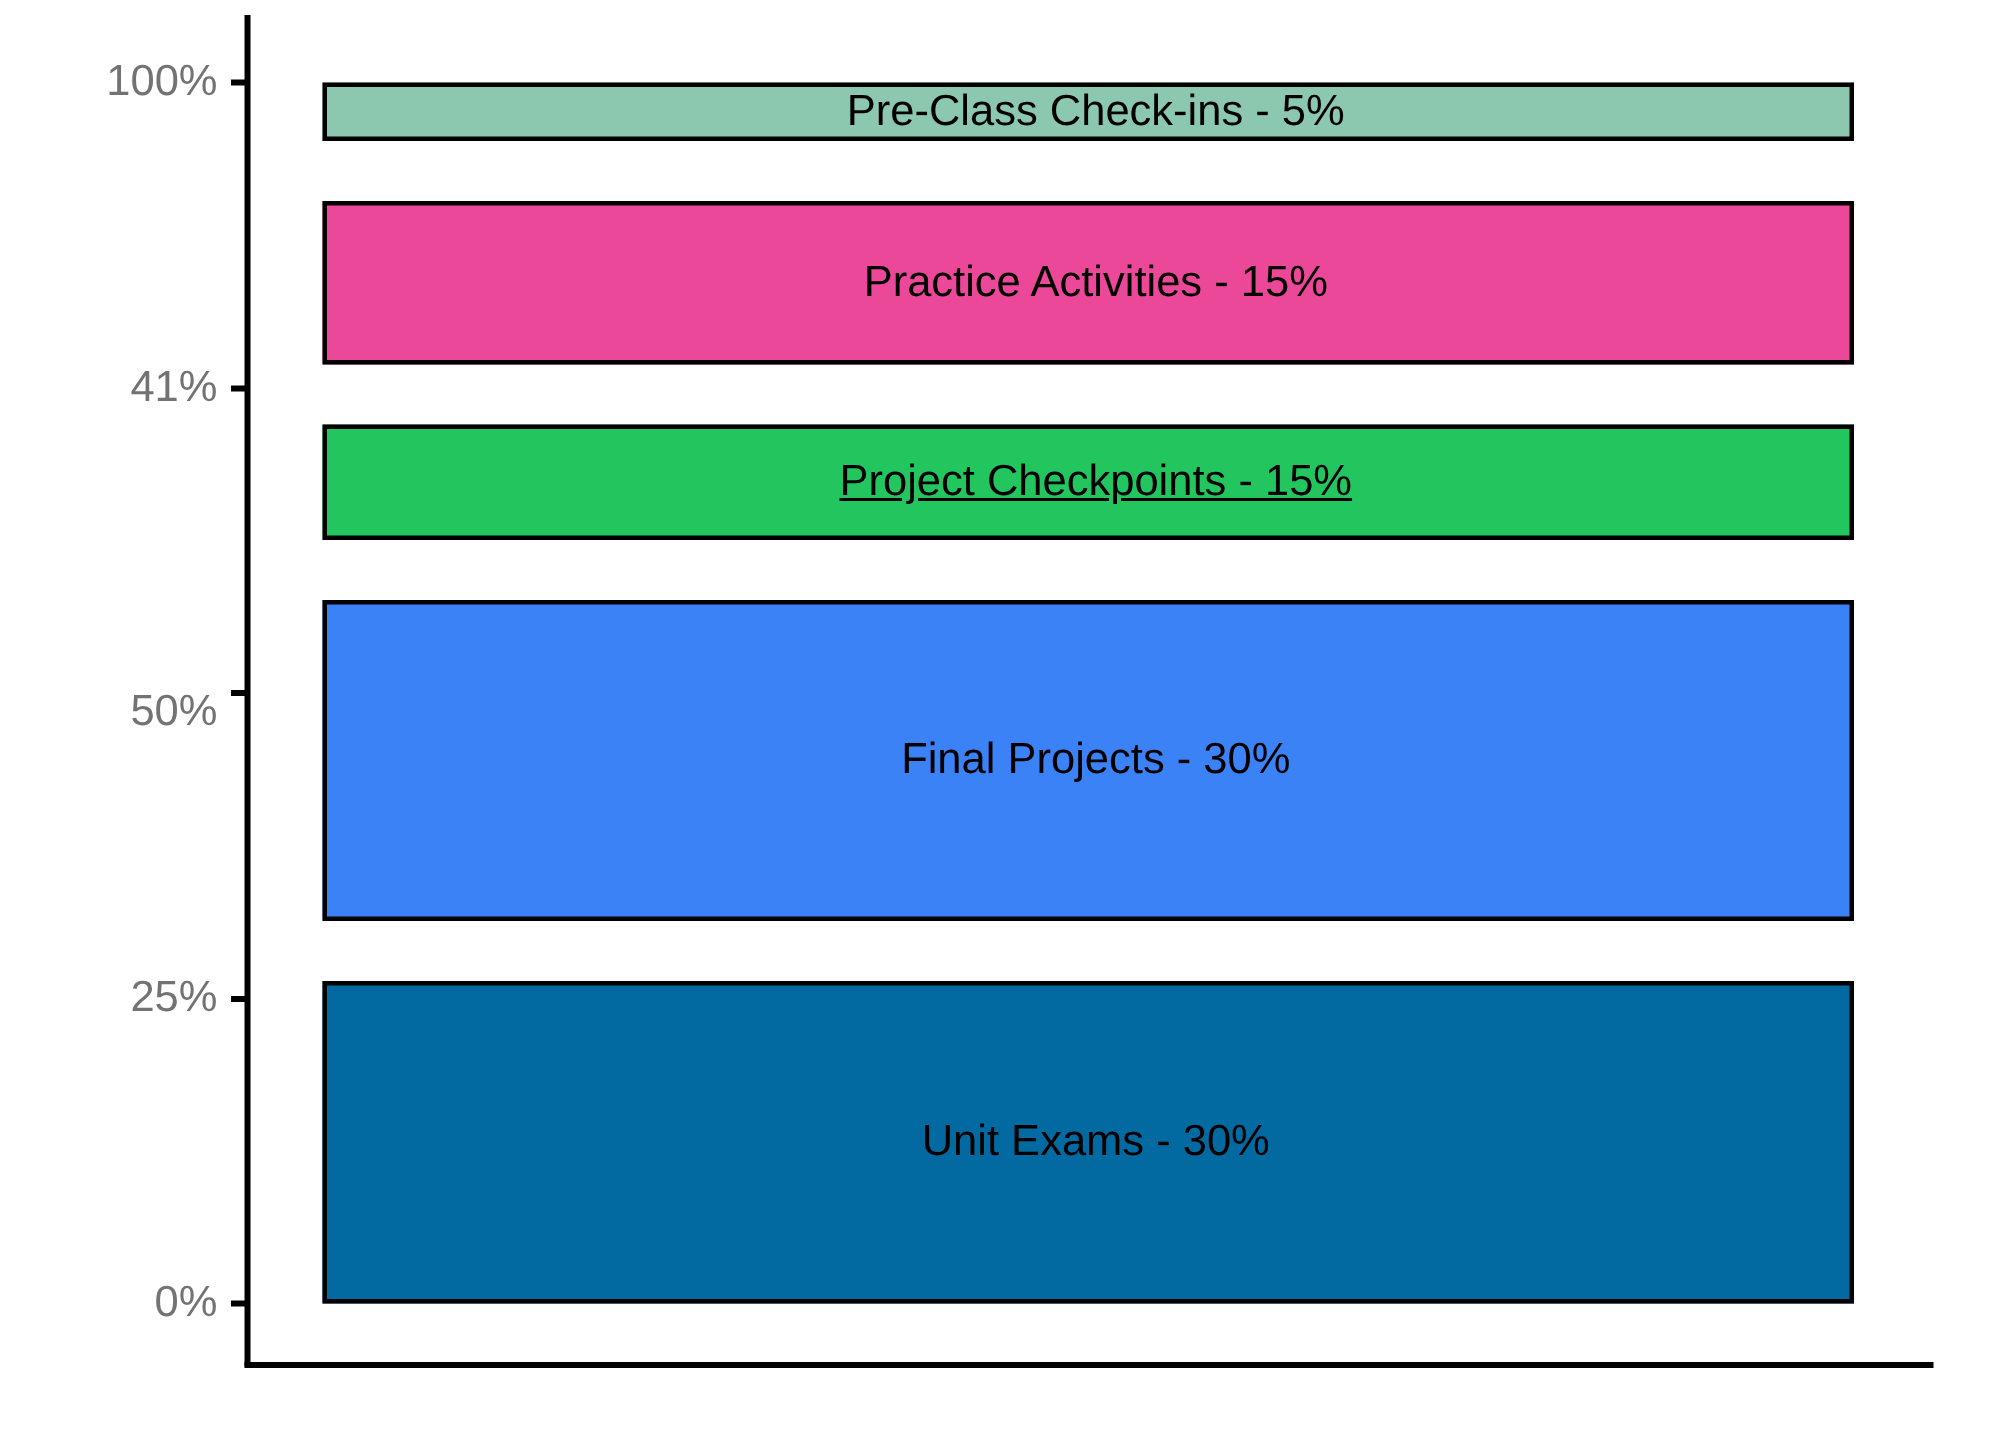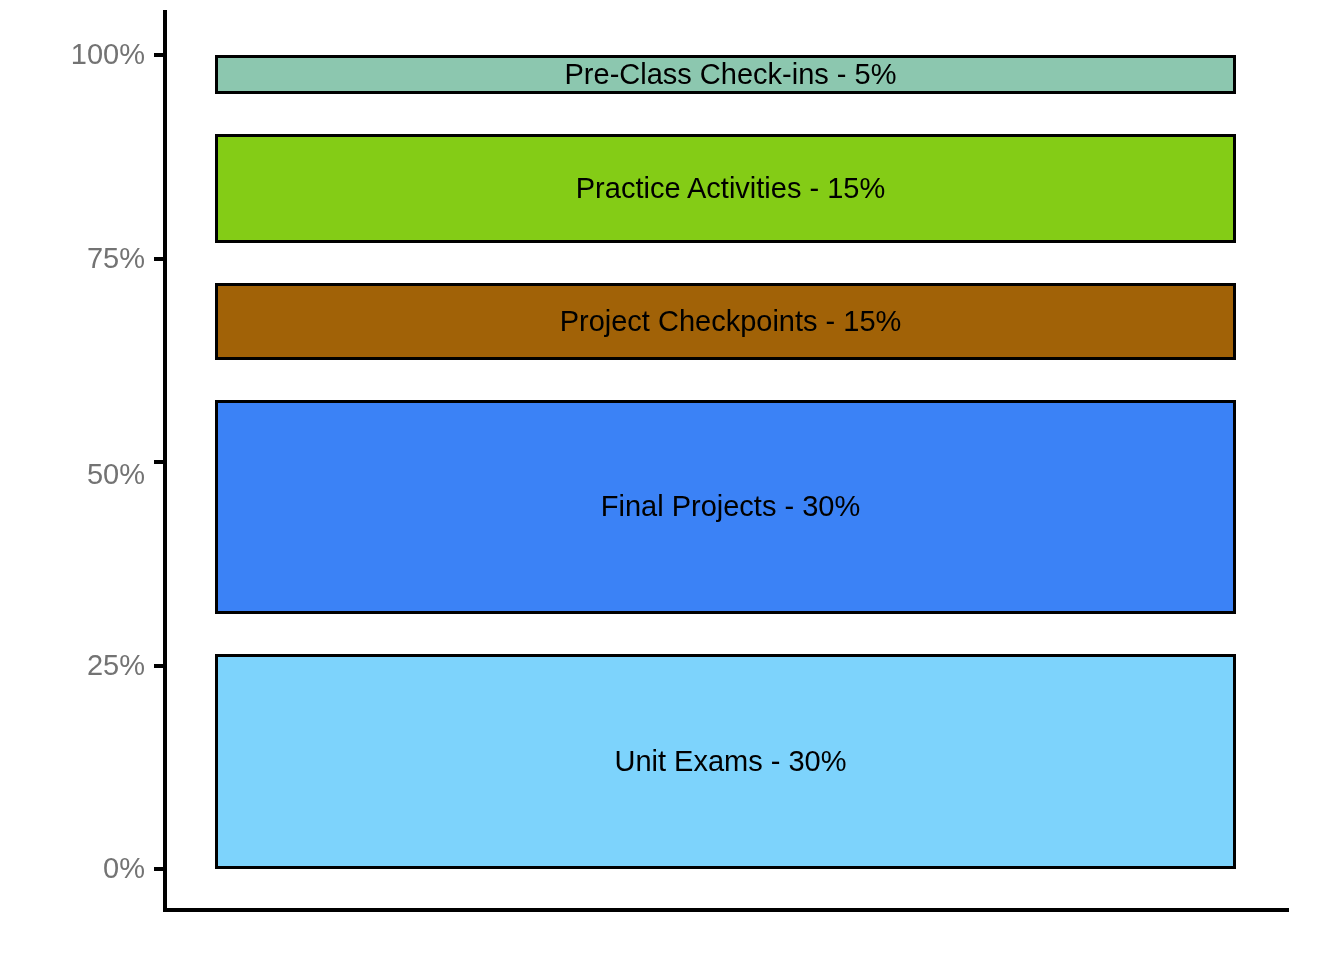--- a/index.html
+++ b/index.html
@@ -99,40 +99,40 @@
 <div id="figure">
 
   <div class="y-spine"></div>
 
   <div class="x-spine"></div>
 
   <div id="y-axis">
       <div class="tick-mark" style="top: 53px;"></div>
       <div class="tick-label" style="top: 40px;">100%</div>
       <div class="tick-mark" style="top: 256.5px;"></div>
-      <div class="tick-label" style="top: 243.5px;">75%</div>
+      <div class="tick-label" style="top: 243.5px;">41%</div>
       <div class="tick-mark" style="top: 460px;"></div>
       <div class="tick-label" style="top: 460px;">50%</div>
       <div class="tick-mark" style="top: 663.5px;"></div>
       <div class="tick-label" style="top: 650.5px;">25%</div>
       <div class="tick-mark" style="top: 867px;"></div>
       <div class="tick-label" style="top: 854px;">0%</div>
     </div>
 
   <div id="bar-stack">
       <div class="bar-segment" style="height: 43.7px; background: rgb(140, 199, 175);">
         <span class="segment-label">Pre-Class Check-ins - 5%</span>
       </div>
-      <div class="bar-segment" style="height: 125.1px; background: #84cc16;">
+      <div class="bar-segment" style="height: 125.1px; background: #ec4899;">
         <span class="segment-label">Practice Activities - 15%</span>
       </div>
-      <div class="bar-segment" style="height: 88px; background: #a16207;">
+      <div class="bar-segment" style="height: 88px; background: #22c55e; text-decoration: underline;">
         <span class="segment-label">Project Checkpoints - 15%</span>
       </div>
       <div class="bar-segment" style="height: 247.2px; background: #3b82f6; align-items: center;">
         <span class="segment-label">Final Projects - 30%</span>
       </div>
-      <div class="bar-segment" style="height: 247.2px; background: #7dd3fc;">
+      <div class="bar-segment" style="height: 247.2px; background: #0369a1;">
         <span class="segment-label">Unit Exams - 30%</span>
       </div>
     </div>
 
 </div>
 
 </body></html>

